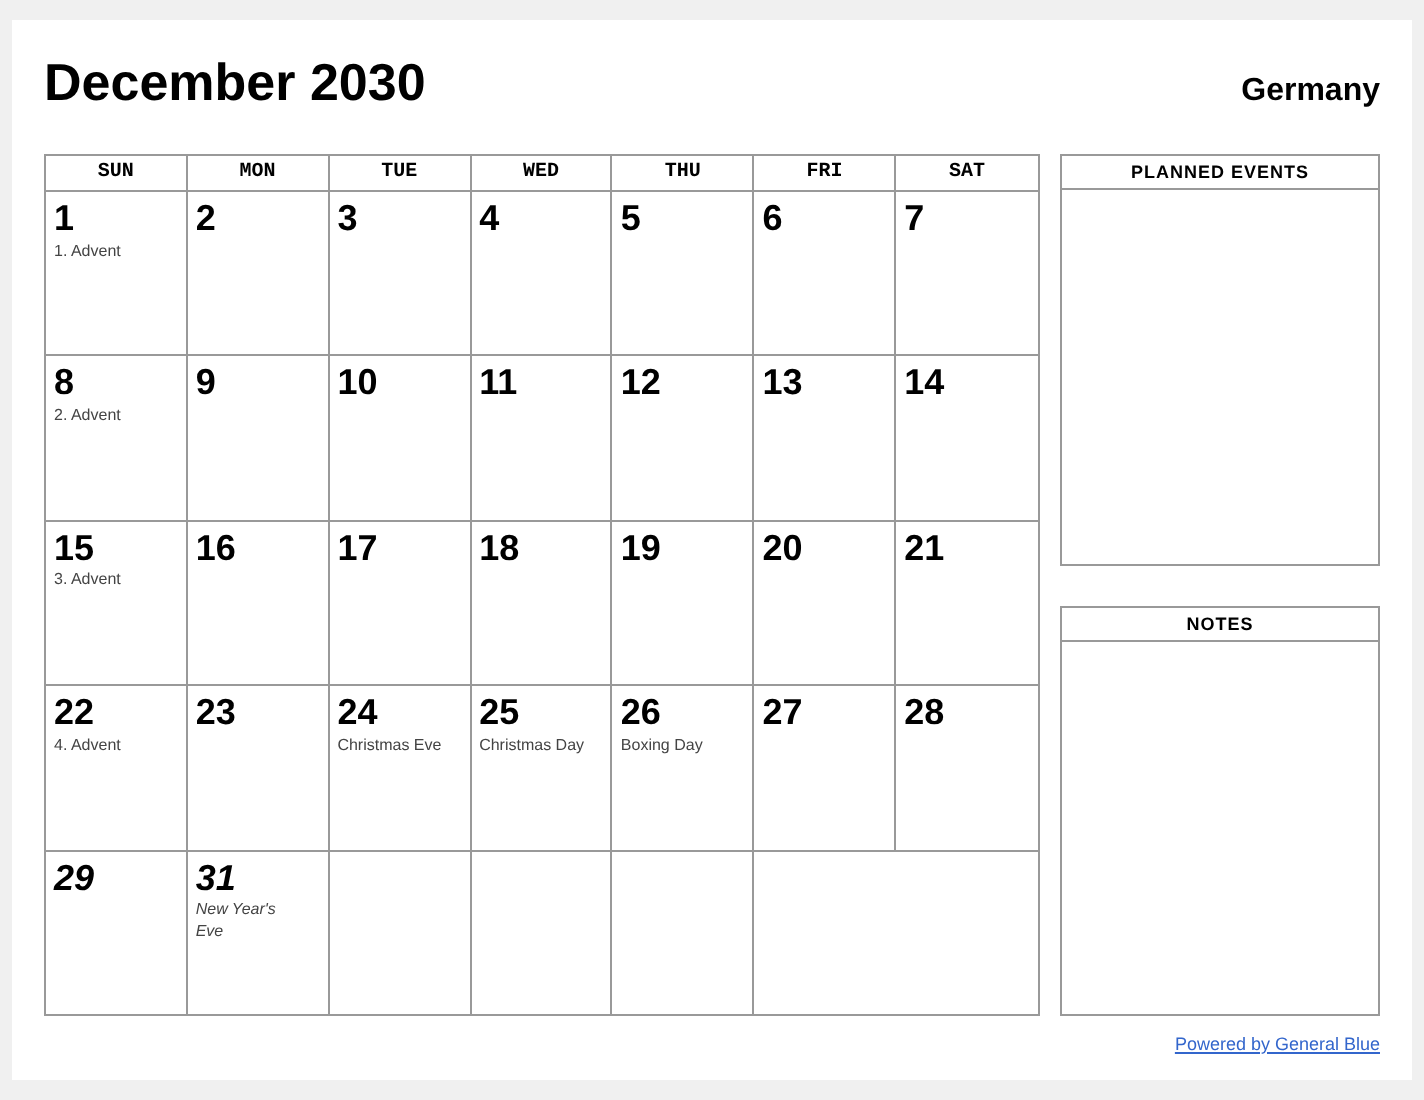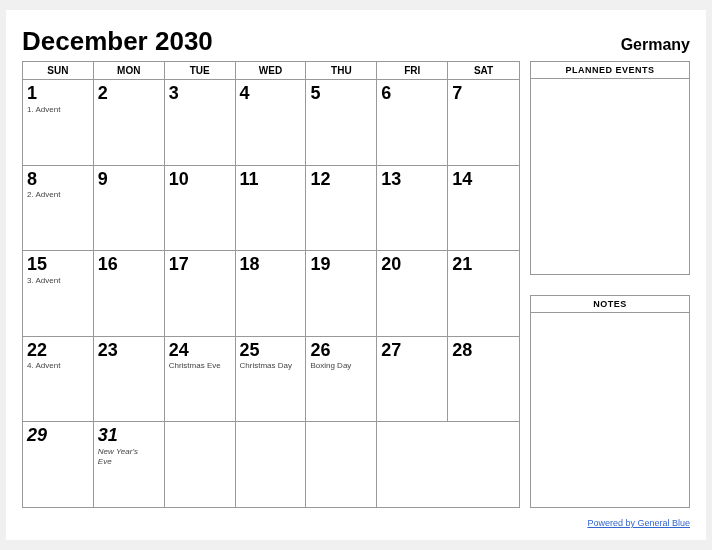--- a/index.html
+++ b/index.html
@@ -17,21 +17,21 @@
       width: 700px;
       height: 530px;
       padding: 16px 16px 10px 16px;
       display: flex;
       flex-direction: column;
     }
     .header {
       display: flex;
       justify-content: space-between;
       align-items: baseline;
-      margin-bottom: 4px;
+      margin-bottom: 20px;
     }
     .header-title {
       font-size: 26px;
       font-weight: bold;
       color: #000;
     }
     .header-country {
       font-size: 16px;
       font-weight: bold;
       color: #000;
@@ -52,20 +52,21 @@
       grid-template-columns: repeat(7, 1fr);
       border-bottom: 1px solid #999;
     }
     .day-header {
       text-align: center;
       font-size: 10px;
       font-weight: bold;
       padding: 3px 0;
       border-right: 1px solid #999;
       color: #000;
+      font-family: Liberation Mono, monospace;
     }
     .day-header:last-child { border-right: none; }
     .calendar-grid {
       display: flex;
       flex-direction: column;
       flex: 1;
     }
     .calendar-week {
       display: grid;
       grid-template-columns: repeat(7, 1fr);

